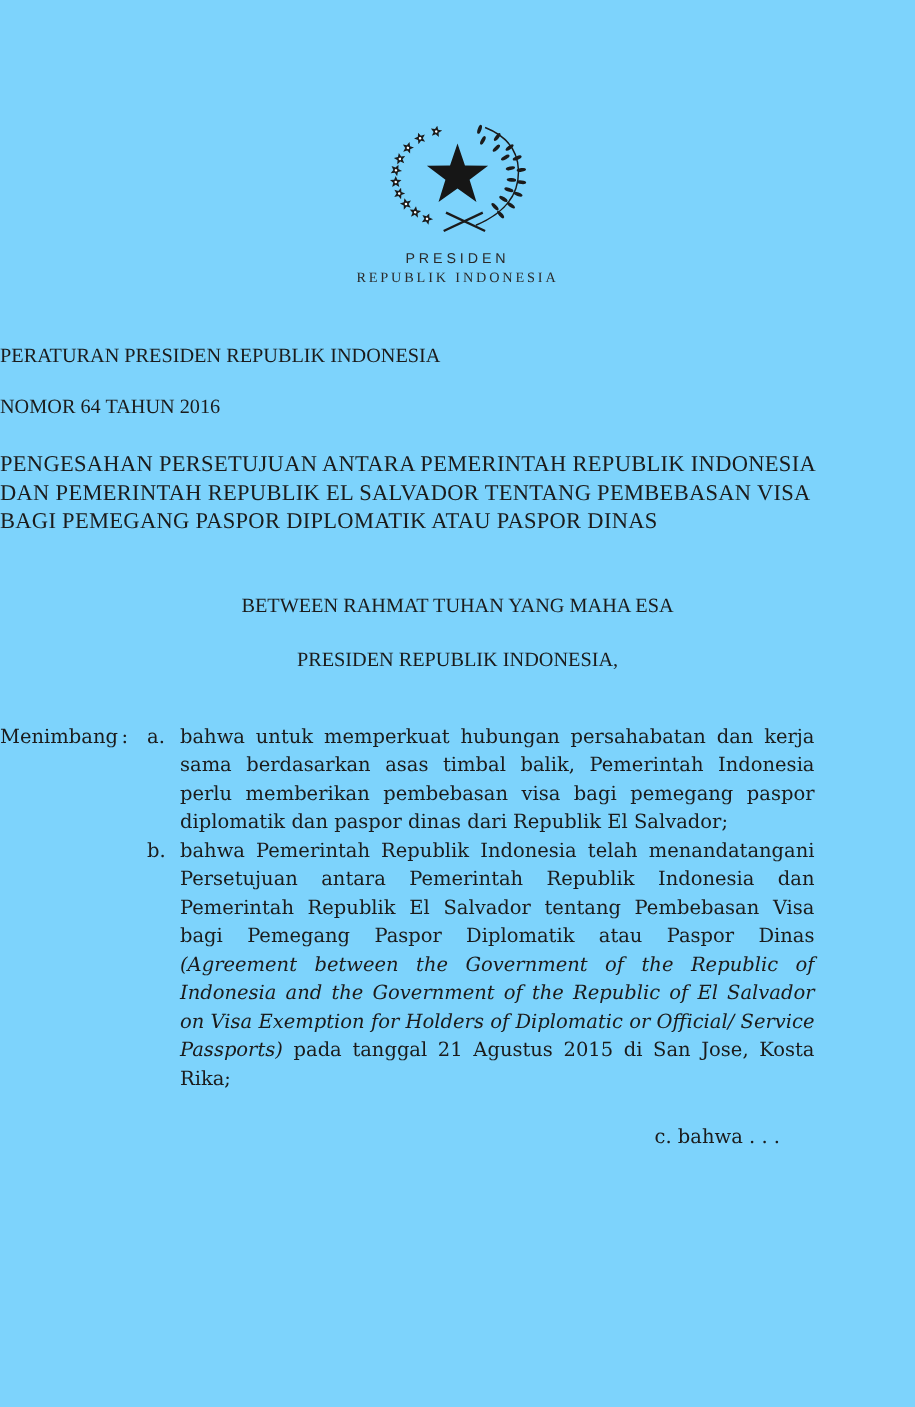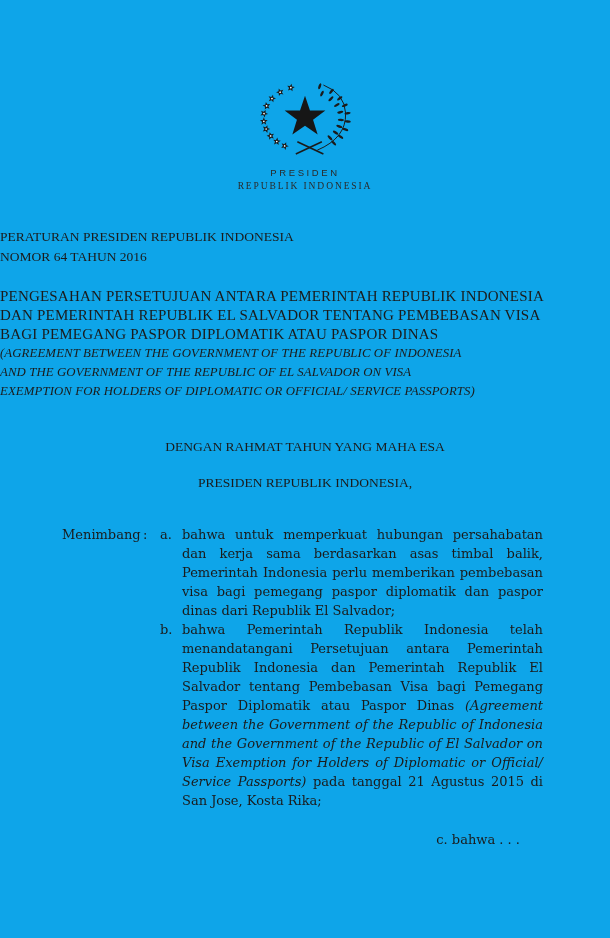--- a/index.html
+++ b/index.html
@@ -1,20 +1,20 @@
 <!DOCTYPE html>
 <html><head>
 <meta charset="utf-8">
 <style>
   * { margin: 0; padding: 0; box-sizing: border-box; }
   html, body { background: #ffffff; }
   .page {
     width: 610px;
     height: 938px;
-    background: #0ea5e9;
+    background: #7dd3fc;
     color: #1b1b1b;
     font-family: "DejaVu Serif", serif;
     position: relative;
     overflow: hidden;
   }
   
   .letterhead { padding-top: 81px; text-align: center; }
   .seal { display: block; margin: 0 auto; }
   .lh-line1 {
     margin-top: 9px;
@@ -30,21 +30,21 @@
     letter-spacing: 1.9px;
     color: #2a2a2a;
   }
   
   .title-block {
     margin-top: 36px;
     text-align: left;
     font-family: "Liberation Serif", serif;
   }
   .t-reg   { font-size: 13.5px; line-height: 20px; white-space: pre; }
-  .t-num   { font-size: 13.5px; line-height: 20px; white-space: pre; }
+  .t-num   { font-size: 13.5px; line-height: 20px; white-space: pre; margin-top: 14px; }
   .t-about { margin-top: 2px; font-size: 13.5px; line-height: 19px; }
   .t-subject {
     margin-top: 20px;
     font-size: 15px;
     line-height: 19px;
     white-space: pre;
     letter-spacing: 0.2px;
   }
   .t-subject-en {
     font-size: 12.8px;
@@ -65,21 +65,20 @@
     margin-top: 17px;
     text-align: center;
     font-family: "Liberation Serif", serif;
     font-size: 13.5px;
     line-height: 19px;
   }
   
   .consider {
     display: flex;
     margin-top: 33px;
-    padding-left: 62px;
     padding-right: 67px;
     font-size: 13px;
     line-height: 19px;
   }
   .c-label { width: 81px; flex: none; }
   .c-colon { width: 17px; flex: none; }
   .c-body  { flex: 1; }
   .c-item  { display: flex; }
   .c-marker { width: 22px; flex: none; }
   .c-text { flex: 1; text-align: justify; }
@@ -148,26 +147,23 @@
     <div class="lh-line1">PRESIDEN</div>
     <div class="lh-line2">REPUBLIK INDONESIA</div>
   </div>
 
   <div class="title-block">
     <div class="t-reg">PERATURAN PRESIDEN REPUBLIK INDONESIA</div>
     <div class="t-num">NOMOR 64 TAHUN 2016</div>
     <div class="t-subject">PENGESAHAN PERSETUJUAN ANTARA PEMERINTAH REPUBLIK INDONESIA
 DAN PEMERINTAH REPUBLIK EL SALVADOR TENTANG PEMBEBASAN VISA
 BAGI PEMEGANG PASPOR DIPLOMATIK ATAU PASPOR DINAS</div>
-    <div class="t-subject-en">(AGREEMENT BETWEEN THE GOVERNMENT OF THE REPUBLIC OF INDONESIA
-AND THE GOVERNMENT OF THE REPUBLIC OF EL SALVADOR ON VISA
-EXEMPTION FOR HOLDERS OF DIPLOMATIC OR OFFICIAL/ SERVICE PASSPORTS)</div>
   </div>
 
-  <div class="invocation">DENGAN RAHMAT TAHUN YANG MAHA ESA</div>
+  <div class="invocation">BETWEEN RAHMAT TUHAN YANG MAHA ESA</div>
   <div class="issuer">PRESIDEN REPUBLIK INDONESIA,</div>
 
   <div class="consider">
     <div class="c-label">Menimbang</div>
     <div class="c-colon">:</div>
     <div class="c-body">
       <div class="c-item">
         <div class="c-marker">a.</div>
         <div class="c-text"><span>bahwa untuk memperkuat hubungan persahabatan dan kerja sama berdasarkan asas timbal balik, Pemerintah Indonesia perlu memberikan pembebasan visa bagi pemegang paspor diplomatik dan paspor dinas dari Republik El Salvador;</span></div>
       </div>

